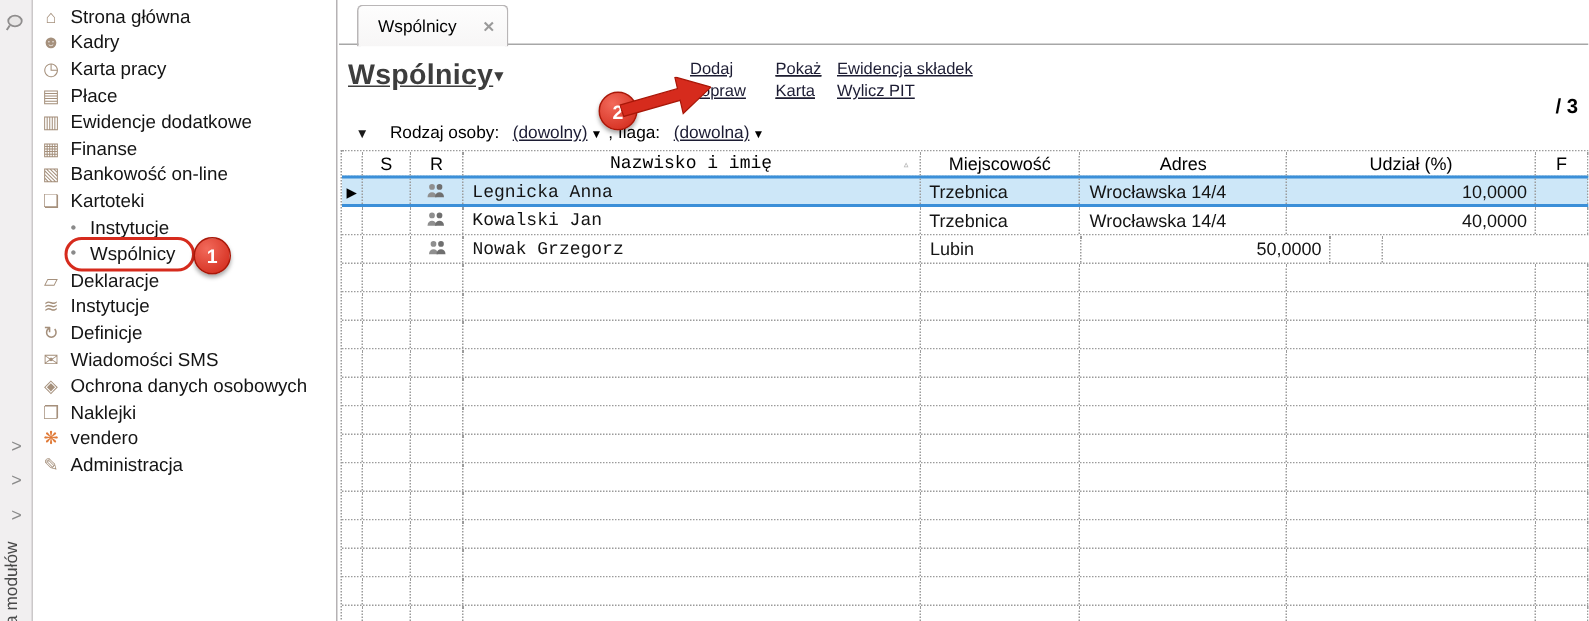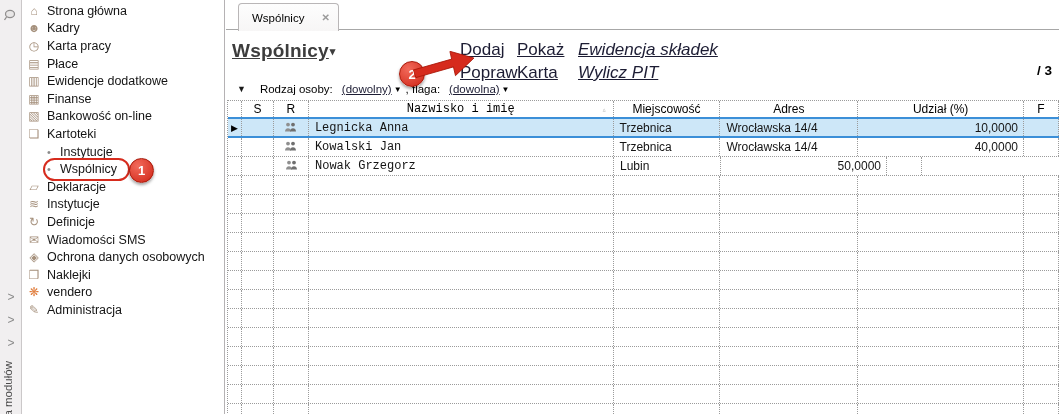--- a/index.html
+++ b/index.html
@@ -34,21 +34,21 @@
     border-radius:4px 4px 0 0; display:flex; align-items:center; padding:0 8px 0 13px;
     font-size:11.5px; color:#000; }
   .tab-close { margin-left:auto; color:#9a9a9a; font-size:10px; font-weight:bold; cursor:pointer; }
 
   .page-title { position:absolute; left:6px; top:40px; font-size:19px; font-weight:bold;
     color:#3d3d3d; letter-spacing:.2px; cursor:pointer; }
   .page-title .t { text-decoration:underline; }
   .page-title .caret { font-size:11px; vertical-align:2px; margin-left:1px; }
 
   .actions-col { position:absolute; top:40px; display:flex; flex-direction:column; gap:3px; }
-  .link { font-size:17px; color:#1c1c33; text-decoration:underline; white-space:nowrap; cursor:pointer; }
+  .link { font-size:11px; color:#1c1c33; text-decoration:underline; white-space:nowrap; cursor:pointer; }
 
   .record-counter { position:absolute; right:7px; top:63px; font-size:13.5px; font-weight:bold; color:#000; }
 
   .filter-row { position:absolute; left:0; top:81px; height:16px; display:flex; align-items:center;
     font-size:11.5px; color:#000; }
   .collapse-caret { margin-left:11px; font-size:9px; color:#1a1a1a; }
   .filter-label { margin-left:14px; }
   .dd-link { margin-left:9px; color:#1c1c33; text-decoration:underline; cursor:pointer;text-align:right; }
   .dd-caret { font-size:8px; margin-left:2px; color:#000; cursor:pointer; }
   .filter-label2 { margin-left:4px; }
@@ -188,21 +188,21 @@
   </div>
 
   <div class="actions-col" style="left:234px;" id="acol0">
       <span class="link">Dodaj</span>
       <span class="link">Popraw</span>
     </div>
   <div class="actions-col" style="left:291px;text-decoration:underline;" id="acol1">
       <span class="link">Pokaż</span>
       <span class="link">Karta</span>
     </div>
-  <div class="actions-col" style="left:352px;font-style:italic;" id="acol2">
+  <div class="actions-col" style="left:332px;" id="acol2">
       <span class="link">Ewidencja składek</span>
       <span class="link">Wylicz PIT</span>
     </div>
 
   <div class="record-counter">/ 3</div>
 
   <div class="filter-row">
     <span class="collapse-caret">▼</span>
     <span class="filter-label">Rodzaj osoby:</span>
     <span class="dd-link">(dowolny)</span>

